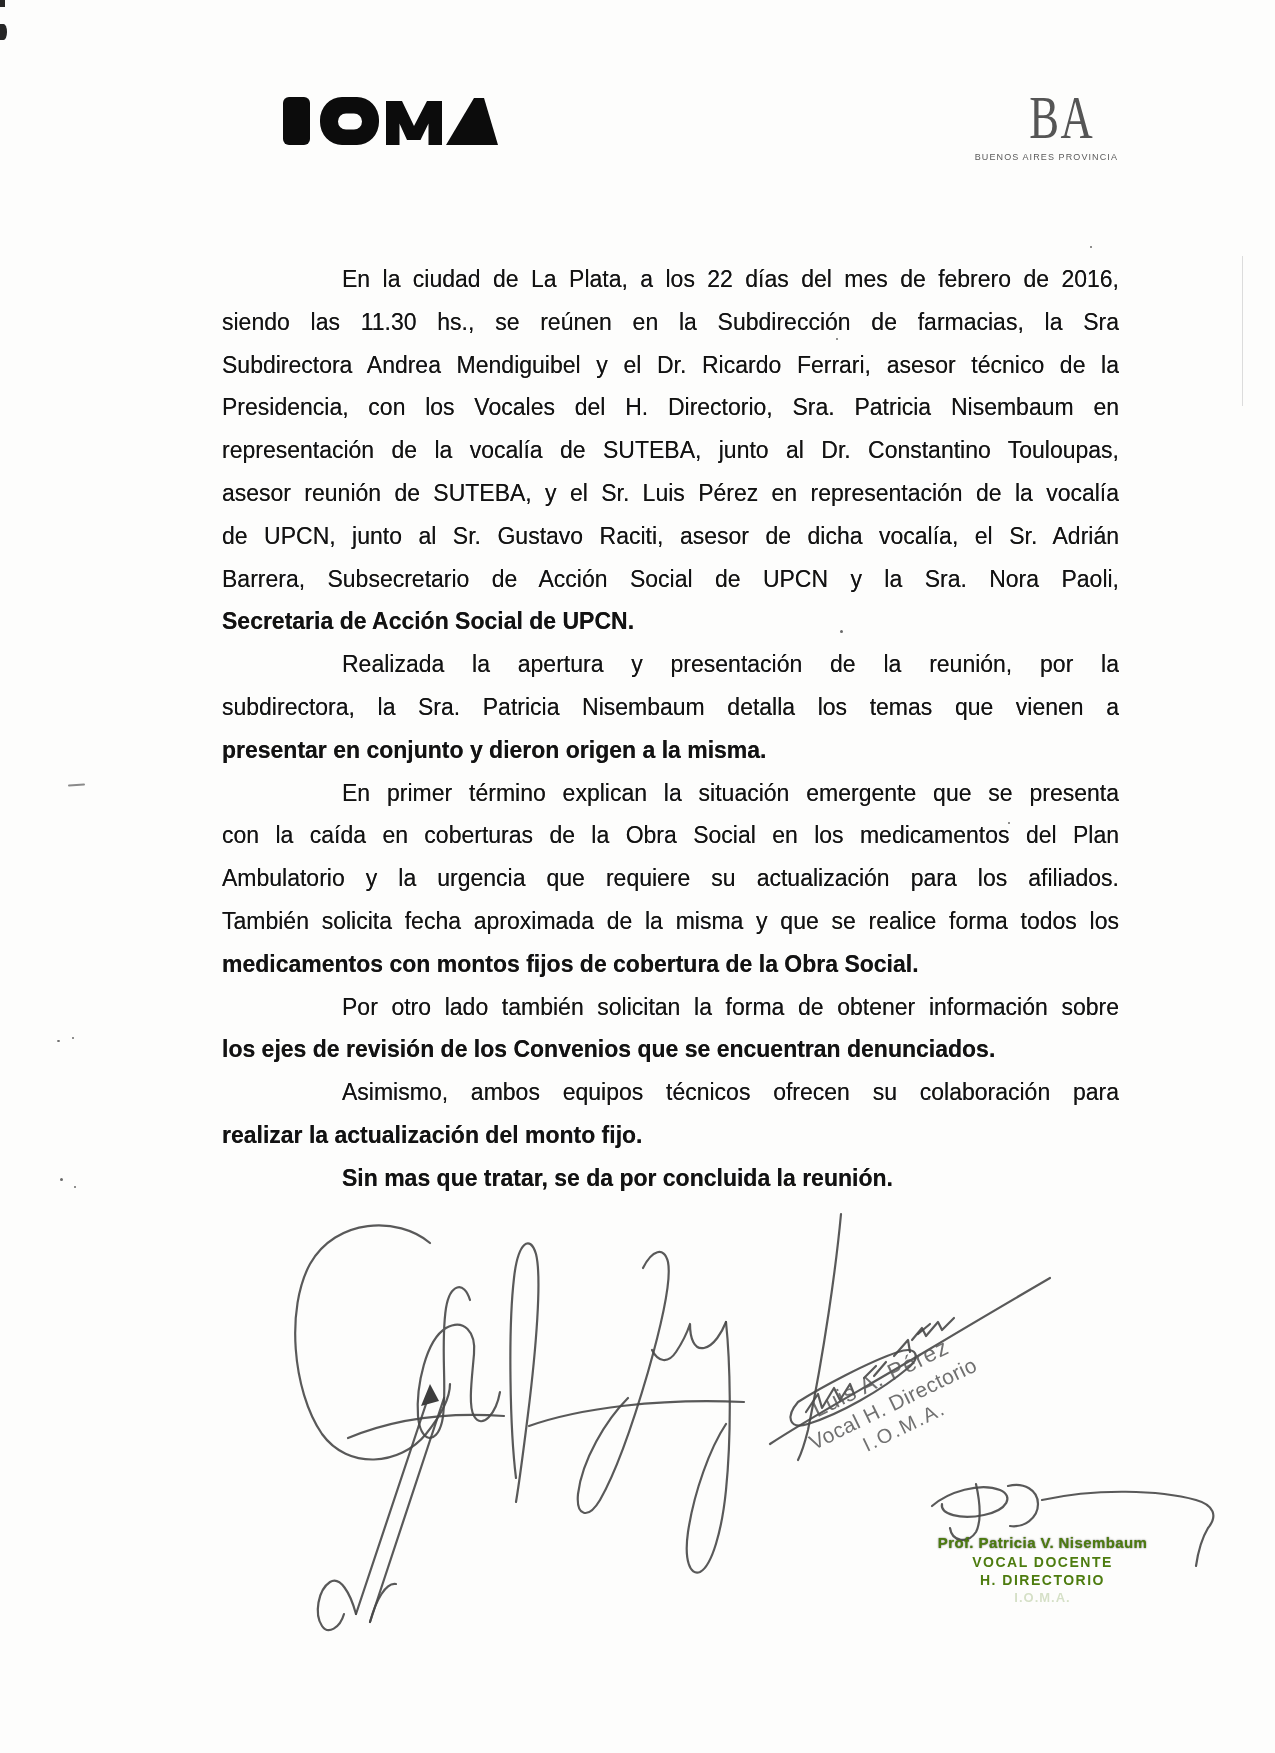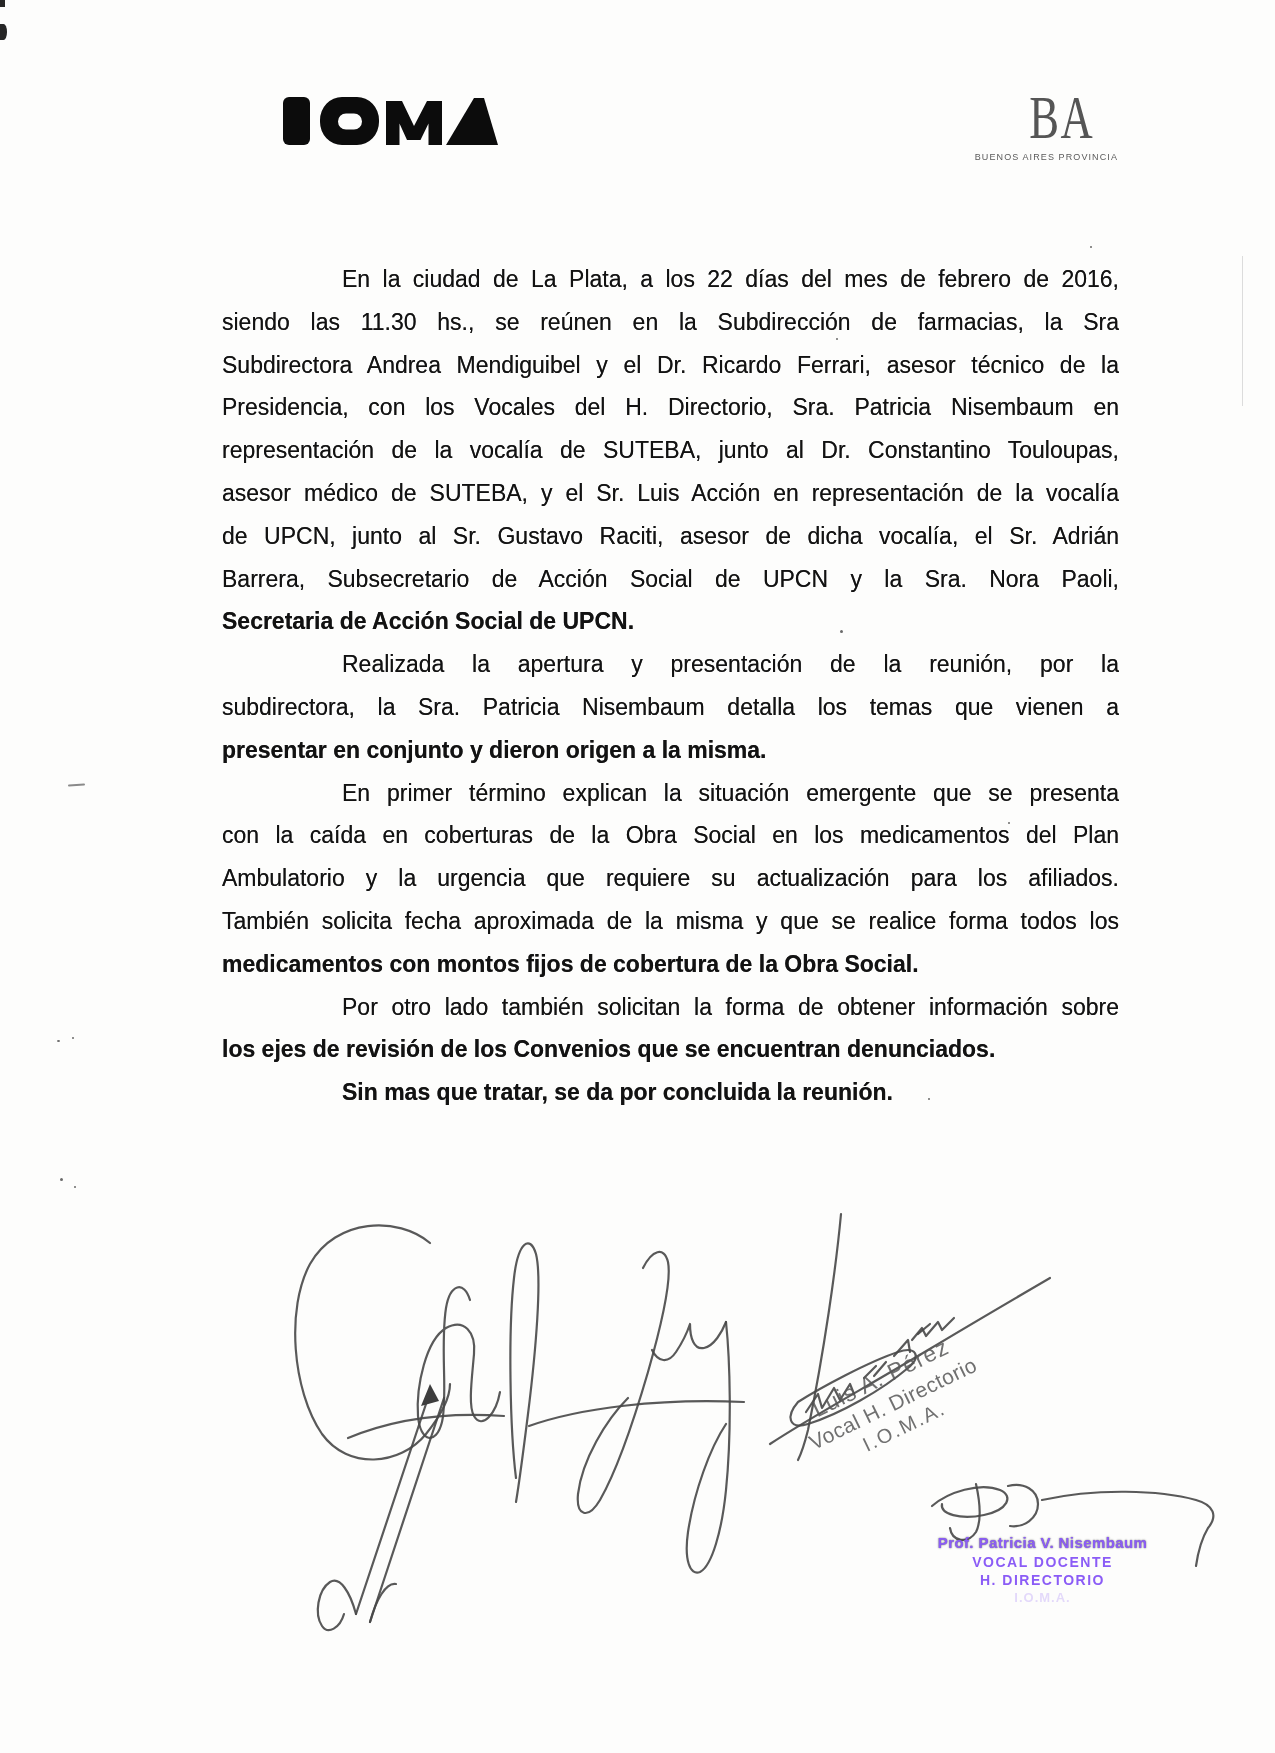--- a/index.html
+++ b/index.html
@@ -32,21 +32,21 @@
   .sig-layer { position:absolute; inset:0; pointer-events:none; }
   .sig-layer path { fill:none; stroke:#474747; stroke-width:2.2; stroke-linecap:round; stroke-linejoin:round; opacity:.9; }
   .sig-layer .tip { fill:#3d3d3d; stroke:none; }
   .perez-stamp {
     position:absolute; left:742px; top:1362px; width:300px;
     transform:rotate(-26deg); text-align:center; color:#585858; opacity:.85;
   }
   .perez-stamp .l1 { font-size:23px; letter-spacing:1px; }
   .perez-stamp .l2 { font-size:21px; margin-top:3px; letter-spacing:.5px; }
   .perez-stamp .l3 { font-size:20px; margin-top:2px; letter-spacing:2px; }
-  .nis-stamp { position:absolute; left:905px; top:1534px; width:275px; text-align:center; color:#8b5cf6; font-weight:bold; }
+  .nis-stamp { position:absolute; left:905px; top:1534px; width:275px; text-align:center; color:#4d7c0f; font-weight:bold; }
   .nis-stamp .n1 { font-size:15px; letter-spacing:.4px; text-shadow:0 0 1.6px rgba(40,40,40,.85); }
   .nis-stamp .n2 { font-size:14px; letter-spacing:1.5px; margin-top:3px; }
   .nis-stamp .n3 { font-size:14px; letter-spacing:1.5px; margin-top:2px; }
   .nis-stamp .n4 { font-size:13px; letter-spacing:1px; margin-top:2px; opacity:.22; }
   
   .speck { position:absolute; background:#6a6a6a; border-radius:50%; }
   .edge-mark { position:absolute; background:#262626; }
   .faint-line { position:absolute; background:#dcdcdc; }
 </style>
 </head>
@@ -71,40 +71,44 @@
     <div class="ba-caption">BUENOS AIRES PROVINCIA</div>
   </div>
 
   <div class="doc-text">
       <div class="para">
         <div class="line first">En la ciudad de La Plata, a los 22 días del mes de febrero de 2016,</div>
         <div class="line">siendo las 11.30 hs., se reúnen en la Subdirección de farmacias, la Sra</div>
         <div class="line">Subdirectora Andrea Mendiguibel y el Dr. Ricardo Ferrari, asesor técnico de la</div>
         <div class="line">Presidencia, con los Vocales del H. Directorio, Sra. Patricia Nisembaum en</div>
         <div class="line">representación de la vocalía de SUTEBA, junto al Dr. Constantino Touloupas,</div>
-        <div class="line">asesor médico de SUTEBA, y el Sr. Luis Acción en representación de la vocalía</div>
+        <div class="line">asesor reunión de SUTEBA, y el Sr. Luis Pérez en representación de la vocalía</div>
         <div class="line">de UPCN, junto al Sr. Gustavo Raciti, asesor de dicha vocalía, el Sr. Adrián</div>
         <div class="line">Barrera, Subsecretario de Acción Social de UPCN y la Sra. Nora Paoli,</div>
         <div class="line last">Secretaria de Acción Social de UPCN.</div>
       </div>
       <div class="para">
         <div class="line first">Realizada la apertura y presentación de la reunión, por la</div>
         <div class="line">subdirectora, la Sra. Patricia Nisembaum detalla los temas que vienen a</div>
         <div class="line last">presentar en conjunto y dieron origen a la misma.</div>
       </div>
       <div class="para">
         <div class="line first">En primer término explican la situación emergente que se presenta</div>
         <div class="line">con la caída en coberturas de la Obra Social en los medicamentos del Plan</div>
         <div class="line">Ambulatorio y la urgencia que requiere su actualización para los afiliados.</div>
         <div class="line">También solicita fecha aproximada de la misma y que se realice forma todos los</div>
         <div class="line last">medicamentos con montos fijos de cobertura de la Obra Social.</div>
       </div>
       <div class="para">
         <div class="line first">Por otro lado también solicitan la forma de obtener información sobre</div>
         <div class="line last">los ejes de revisión de los Convenios que se encuentran denunciados.</div>
+      </div>
+      <div class="para">
+        <div class="line first">Asimismo, ambos equipos técnicos ofrecen su colaboración para</div>
+        <div class="line last">realizar la actualización del monto fijo.</div>
       </div>
       <div class="para">
         <div class="line first last">Sin mas que tratar, se da por concluida la reunión.</div>
       </div>
     </div>
 
   <svg class="sig-layer" viewBox="0 0 1275 1753">
 
     <path d="M430,1243 C398,1216 336,1218 310,1264 C286,1308 292,1390 322,1434 C348,1470 400,1466 426,1434 C442,1414 450,1396 450,1384"></path>
     <path d="M470,1300 C464,1280 450,1284 446,1308 C440,1346 448,1396 442,1422 C436,1446 420,1442 418,1416 C416,1386 426,1340 446,1328 C464,1318 476,1332 474,1354 C472,1378 468,1406 474,1416 C482,1430 496,1414 500,1392"></path>

